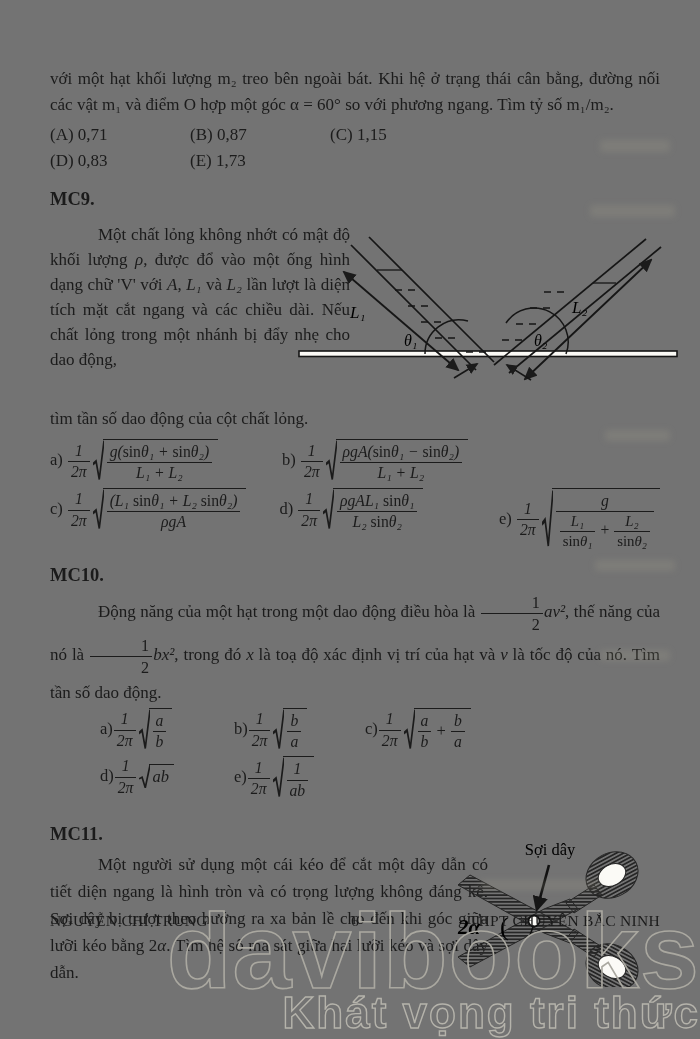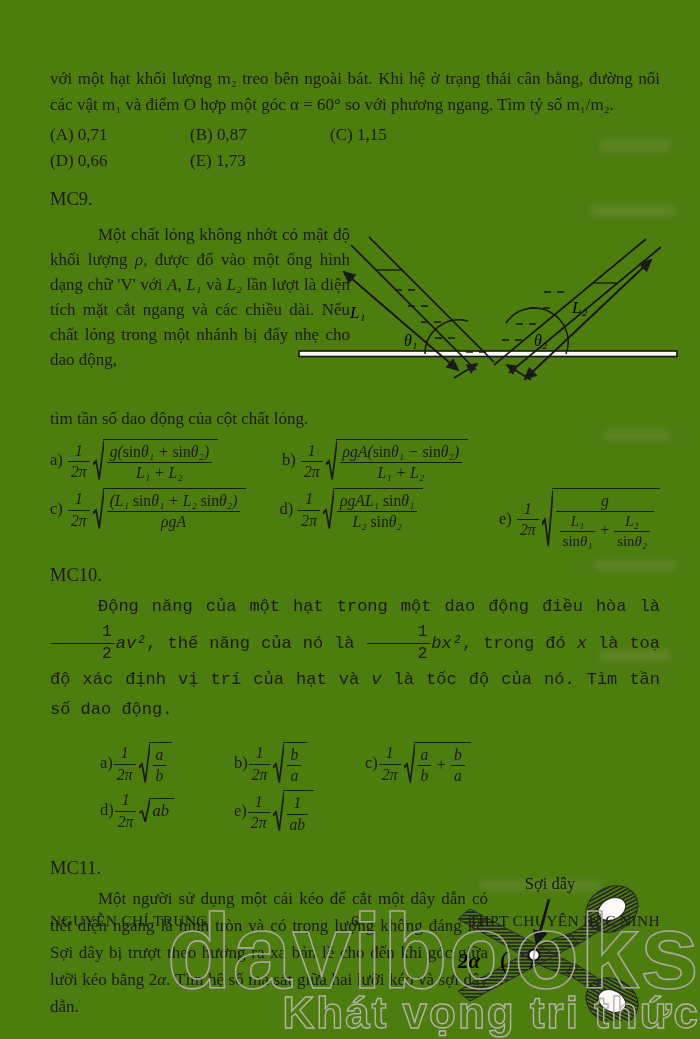--- a/index.html
+++ b/index.html
@@ -1,33 +1,33 @@
 <!DOCTYPE html>
 <html><head>
 <meta charset="utf-8">
 <style>
   html,body{margin:0;padding:0;}
   body{background:#e8e6e0;}
   .page{
     position:relative; width:700px; height:1039px; overflow:hidden;
-    background:#4d7c0f; color:#1b1b1b;
+    background:#737373; color:#1b1b1b;
     font-family:"Liberation Serif", serif; font-size:17px;
     box-sizing:border-box; padding:66px 40px 0 50px;
   }
   p{margin:0;}
   .para{text-align:justify; line-height:26px;}
   .indent{text-indent:48px;}
   .it{font-style:italic;}
   .rm{font-style:normal;}
 
   
   .choices{display:grid; grid-template-columns:140px 140px auto; line-height:26px; margin:4px 0 14px;}
 
   
-  .mch{font-weight:normal; font-size:18.5px; line-height:22px; margin:12px 0 6px;}
+  .mch{font-weight:bold; font-size:18.5px; line-height:22px; margin:12px 0 6px;}
 
   
   .mc9-row{position:relative; min-height:168px; margin-top:12px;}
   .mc9-row .col{width:300px; line-height:25px;}
   .vtube{position:absolute; left:244px; top:-10px;}
   .mc9-b2{line-height:25px; margin:16px 0 8px;}
 
   
   .frow{display:flex; align-items:flex-start; margin-bottom:4px;}
   .slot-a{width:232px;} .slot-b{width:222px;}
@@ -68,21 +68,21 @@
 <body>
 
 <div class="page">
 
   <p class="para">với một hạt  khối lượng m₂ treo bên ngoài bát. Khi hệ  ở trạng thái cân bằng, đường nối các vật m₁ và điểm O hợp một góc α = 60° so với phương ngang. Tìm tỷ số m₁/m₂.</p>
 
   <div class="choices">
     <span>(A) 0,71</span>
     <span>(B) 0,87</span>
     <span>(C) 1,15</span>
-    <span>(D) 0,66</span>
+    <span>(D) 0,83</span>
     <span>(E) 1,73</span>
   </div>
 
   <h3 class="mch">MC9.</h3>
 
   <div class="mc9-row">
     <p class="para indent col"><span>Một chất lỏng không nhớt có mật độ khối lượng </span><span class="it">ρ</span><span>, được đổ vào một ống hình dạng chữ 'V' với </span><span class="it">A</span><span>, </span><span class="it">L₁</span><span> và </span><span class="it">L₂</span><span> lần lượt là diện tích mặt cắt ngang và các chiều dài. Nếu chất lỏng trong một nhánh bị đẩy nhẹ cho dao động,</span></p>
 
     <svg class="vtube" width="390" height="184" viewBox="0 0 390 184">
       <defs>
@@ -196,21 +196,21 @@
                     <span class="d"><span class="rm">sin</span><span>θ₁</span></span>
                   </span><span class="rm">&nbsp;+&nbsp;</span><span class="fr">
                     <span class="n"><span>L₂</span></span>
                     <span class="d"><span class="rm">sin</span><span>θ₂</span></span>
                   </span></span>
               </span></span>
           </span></span></div>
   </div>
 
   <h3 class="mch">MC10.</h3>
-  <p class="para indent" style="line-height:30px; margin-bottom:17px;font-family:Liberation Mono, monospace;"><span>Động năng của một hạt trong một dao động điều hòa là </span><span class="fr">
+  <p class="para indent" style="line-height:30px; margin-bottom:0;"><span>Động năng của một hạt trong một dao động điều hòa là </span><span class="fr">
         <span class="n"><span>1</span></span>
         <span class="d"><span>2</span></span>
       </span><span class="it">av²</span><span>, thế năng của nó là </span><span class="fr">
         <span class="n"><span>1</span></span>
         <span class="d"><span>2</span></span>
       </span><span class="it">bx²</span><span>, trong đó </span><span class="it">x</span><span> là toạ độ xác định vị trí của hạt và </span><span class="it">v</span><span> là tốc độ của nó. Tìm tần số dao động.</span></p>
 
   <div class="frow mc10-opts">
     <div class="s1"><span class="fopt"><span class="rm">a)</span><span class="fr">
             <span class="n"><span>1</span></span>

